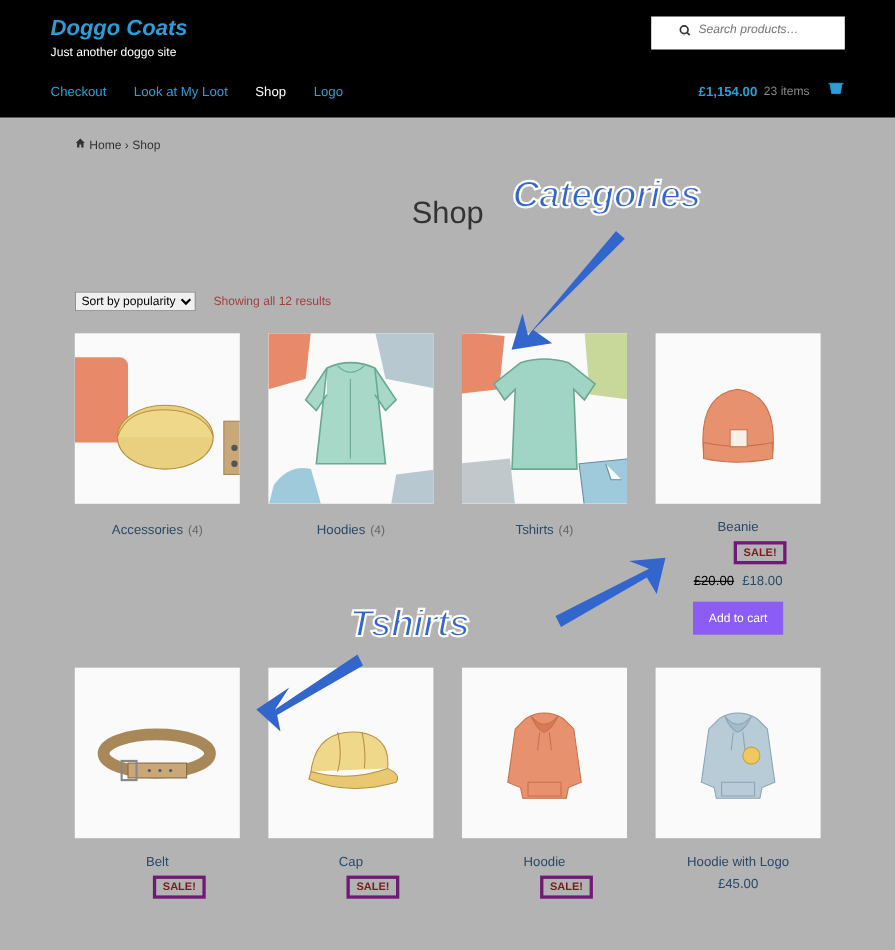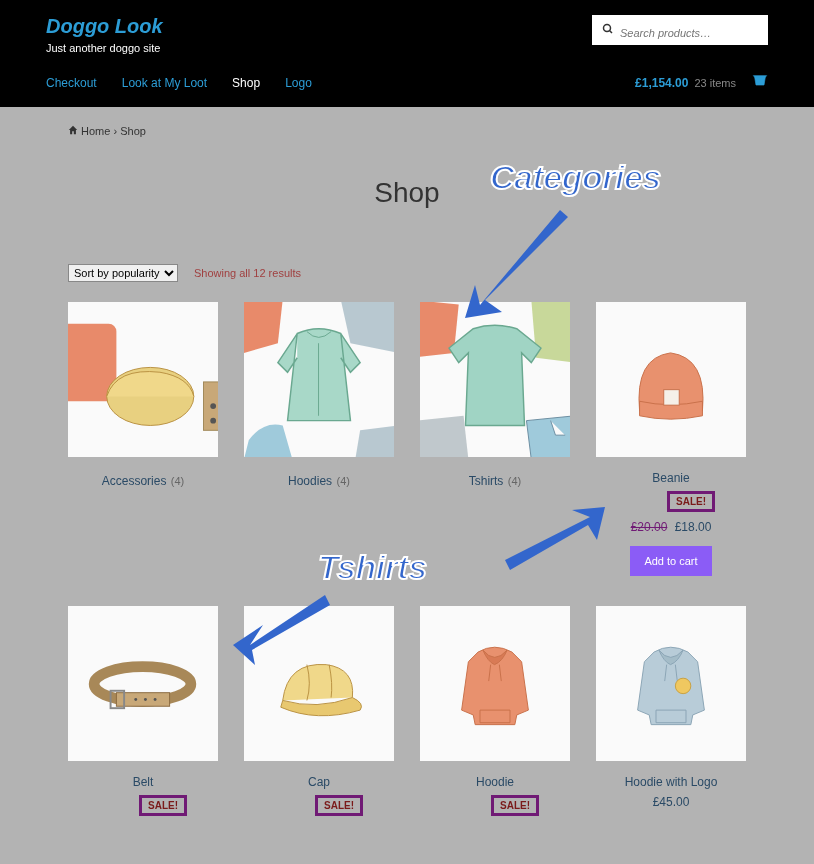--- a/index.html
+++ b/index.html
@@ -1,21 +1,21 @@
 <!DOCTYPE html>
 <html><head>
 <meta charset="utf-8">
 <style>
   * { box-sizing: border-box; margin: 0; padding: 0; }
   body { font-family: Arial, sans-serif; background: #b3b3b3; width: 814px; }
   .header { background: #000; padding: 15px 46px 0; }
   .header-top { display: flex; justify-content: space-between; align-items: flex-start; margin-bottom: 20px;}
   .site-title { color: #2c9dd6; font-weight: bold; font-size: 20px; font-style: italic; margin-bottom: 4px;}
   .tagline { color: #fff; font-size: 11px; }
-  .search-box { background: #fff; display: flex; align-items: flex-end; padding: 6px 10px; width: 176px; }
+  .search-box { background: #fff; display: flex; align-items: flex-start; padding: 6px 25px; width: 176px; }
   .search-input { border: none; outline: none; font-size: 11px; margin-left: 6px; width: 120px; font-style: italic; }
   .nav-row { display: flex; justify-content: space-between; align-items: center; padding-bottom: 16px;}
   .nav-links { display: flex; gap: 25px; }
   .nav-link { color: #2c9dd6; font-size: 12px; text-decoration: none; cursor: pointer;}
   .nav-link.active { color: #fff; }
   .cart-info { display: flex; align-items: center; gap: 6px; font-size: 12px;}
   .cart-total { color: #2c9dd6; font-weight: bold; }
   .cart-items { color: #888; font-size: 11px;}
   .cart-icon { color: #2c9dd6; font-size: 14px; margin-left: 10px;}
   .content { padding: 18px 68px 40px; background: #b3b3b3; }
@@ -25,37 +25,37 @@
   .toolbar { display: flex; align-items: center; gap: 16px; margin-bottom: 20px; font-size: 11px;}
   .sort-select { font-size: 11px; padding: 1px; background: #f0f0f0; border: 1px solid #888;}
   .result-count { color: #a04040; font-size: 11px; }
   .grid { display: grid; grid-template-columns: repeat(4, 1fr); gap: 30px 26px; }
   .tile { text-align: center; cursor: pointer;}
   .thumb { background: #fafafa; width: 100%; height: 155px; display: flex; align-items: center; justify-content: center; overflow:hidden; margin-bottom: 14px;}
   .tile-name { font-size: 12px; color: #2a4a66; margin-bottom: 6px;}
   .count { color: #666; font-size: 11px;}
   .sale-badge { display: inline-block; border: 3px solid #701a75; color: #7a1a1a; font-size: 10px; font-weight: bold; padding: 2px 6px; margin-bottom: 8px; margin-left: 40px;}
   .price-row { font-size: 12px; margin-bottom: 12px;}
-  .old-price { color: #701a75; text-decoration: line-through; margin-right: 4px;}
+  .old-price { color: #000000; text-decoration: line-through; margin-right: 4px;}
   .price { color: #2a4a66; }
   .add-btn { background: #8b5cf6; color: #fff; border: none; padding: 9px 14px; font-size: 11px; cursor: pointer;}
   
   .anno { position: absolute; font-family: Arial Black, Arial, sans-serif; font-weight: 900; font-size: 34px; color: #3366cc; -webkit-text-stroke: 2px #fff; font-style: italic; letter-spacing:-0.5px;}
   .wrapper{position:relative;}
   svg.img{width:100%;height:100%;}
 </style>
 </head>
 <body>
 
 <div class="wrapper">
 
 <div class="header">
   <div class="header-top">
     <div>
-      <div class="site-title">Doggo Look</div>
+      <div class="site-title">Doggo Coats</div>
       <div class="tagline">Just another doggo site</div>
     </div>
     <div class="search-box">
       <span>
         <svg width="12" height="12" viewBox="0 0 24 24" fill="none" stroke="#333" stroke-width="3">
               <circle cx="10" cy="10" r="7"></circle>
               <line x1="20" y1="20" x2="15" y2="15"></line>
             </svg>
       </span>
       <input class="search-input" placeholder="Search products…" style="">
@@ -213,21 +213,21 @@
           <circle cx="90" cy="80" r="8" fill="#f0c860" stroke="#c8a040"></circle>
           <path d="M62 105 L93 105 L93 118 L62 118 Z" fill="none" stroke="#8aa4b4"></path>
         </svg>
       </div>
       <div class="tile-name">Hoodie with Logo</div>
       <div class="price-row"><span class="price">£45.00</span></div>
     </div>
   </div>
 </div>
 
-<div class="anno" style="top:158px;left:490px;">Categories</div>
+<div class="anno" style="top:158px;left:466px;">Categories</div>
 <svg style="position:absolute;top:200px;left:460px;" width="130" height="130">
   <path d="M100 10 L20 105 L15 85 L5 118 L42 112 L25 100 L108 17 Z" fill="#3366cc"></path>
 </svg>
 
 <div class="anno" style="top:548px;left:318px;">Tshirts</div>
 <svg style="position:absolute;top:505px;left:500px;" width="110" height="70">
   <path d="M5 55 L90 12 L72 5 L105 2 L97 35 L88 20 L10 65 Z" fill="#3366cc"></path>
 </svg>
 <svg style="position:absolute;top:590px;left:230px;" width="110" height="75">
   <path d="M95 5 L20 55 L33 35 L3 55 L25 75 L22 60 L100 15 Z" fill="#3366cc"></path>

